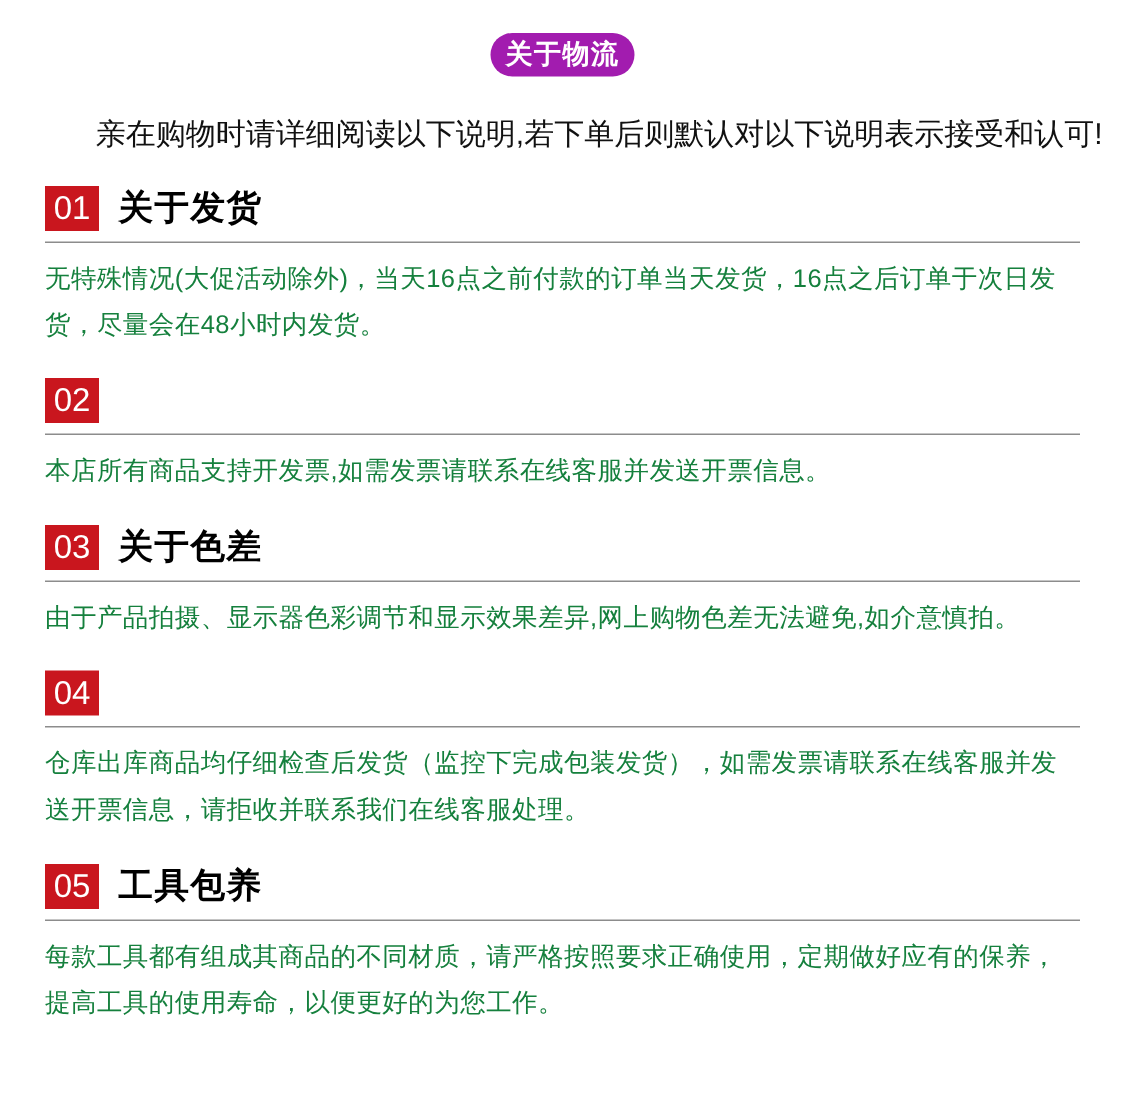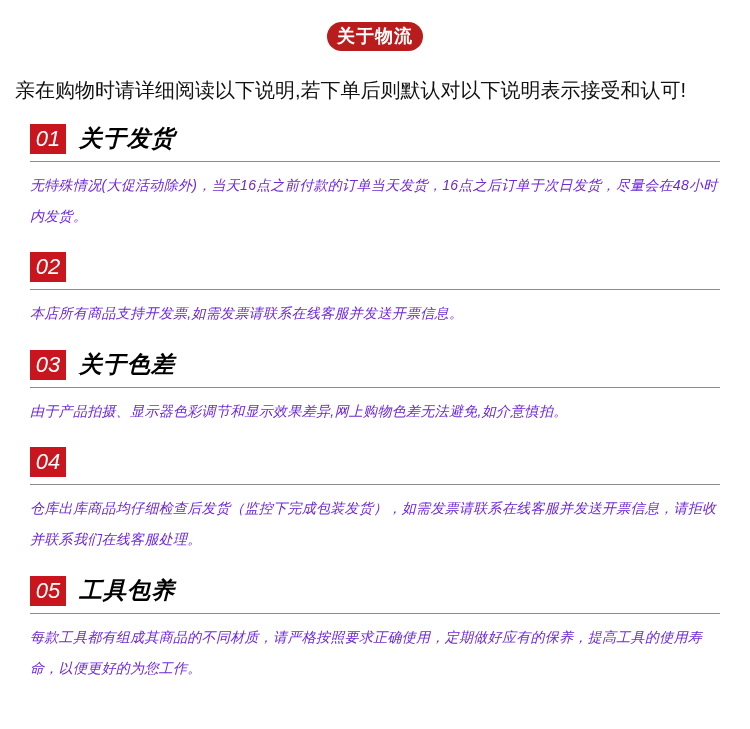--- a/index.html
+++ b/index.html
@@ -15,40 +15,39 @@
     background: #ffffff;
     font-family: "Liberation Sans", sans-serif;
     overflow: hidden;
     box-sizing: border-box;
   }
   .title-pill {
     display: block;
     width: 96px;
     height: 29px;
     margin: 22px auto 0;
-    background: #b91c1c;
+    background: #a21caf;
     border-radius: 15px;
     color: #ffffff;
     font-size: 18px;
     font-weight: bold;
     text-align: center;
     line-height: 29px;
     letter-spacing: 1px;
   }
   .intro {
     margin: 27px 15px 0;
-    text-align: left;
+    text-align: right;
     font-size: 20px;
     color: #111111;
     line-height: 25px;
     white-space: nowrap;
   }
   .section {
     margin: 20px 30px 0;
-    font-style: italic;
   }
   .sec-header {
     display: flex;
     align-items: center;
     margin-top: 20px;
   }
   .sec-num {
     display: inline-block;
     width: 36px;
     height: 30px;
@@ -67,22 +66,22 @@
     letter-spacing: 1px;
   }
   .sec-divider {
     margin-top: 7px;
     border: none;
     border-top: 1px solid #8c8c8c;
     height: 0;
   }
   .sec-body {
     margin: 8px 0 0;
-    font-size: 14px;
-    color: #6d28d9;
+    font-size: 17px;
+    color: #15803d;
     line-height: 31px;
     letter-spacing: 0.3px;
   }
 </style>
 </head>
 <body>
 
 <div class="page">
 
   <div class="title-pill">关于物流</div>

